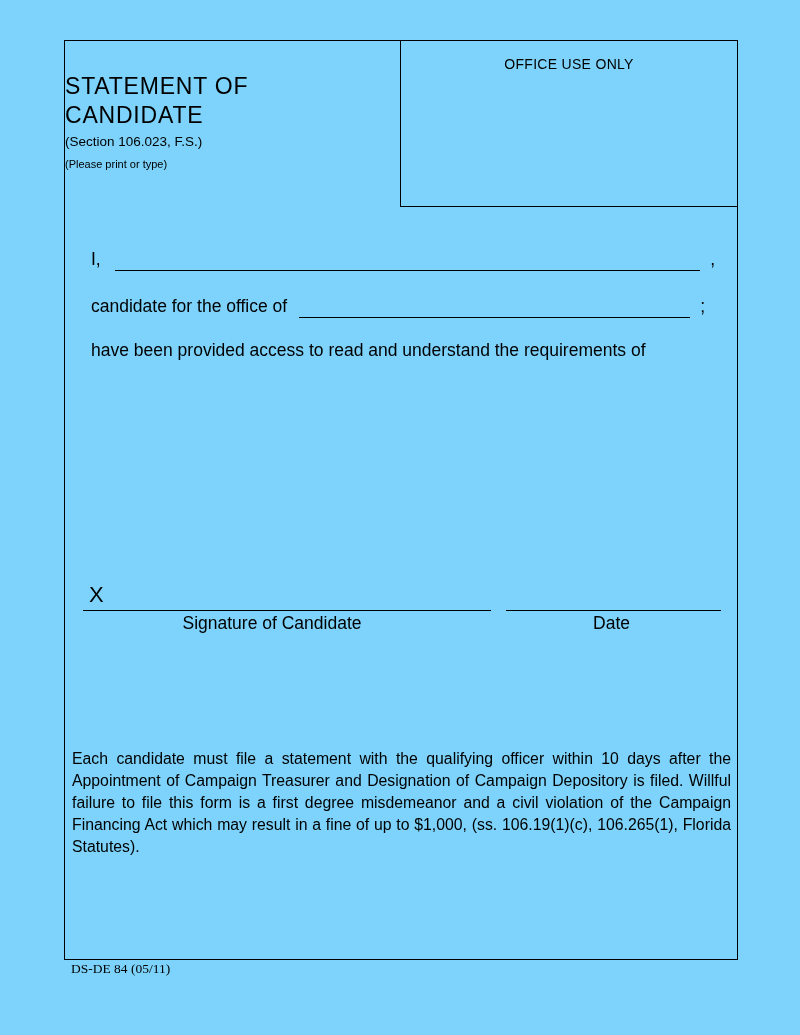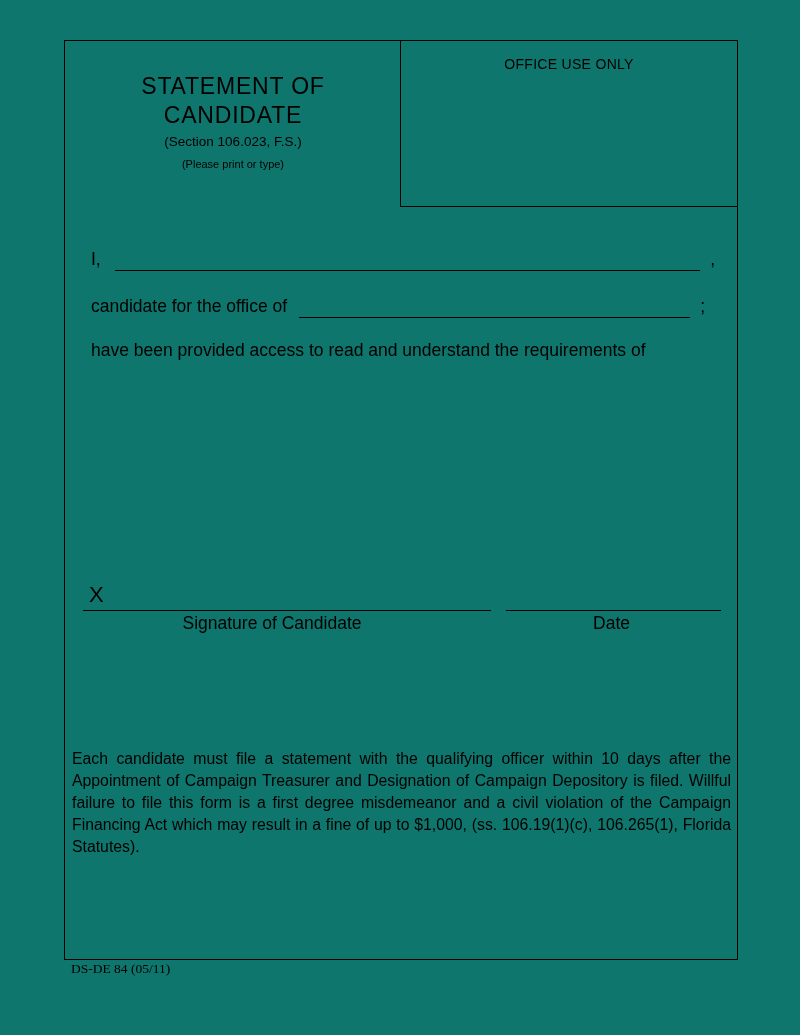--- a/index.html
+++ b/index.html
@@ -2,39 +2,39 @@
 <html><head>
 <meta charset="utf-8">
 <style>
   html, body { margin: 0; padding: 0; }
   body {
     width: 800px; height: 1035px;
     background: #ffffff;
     font-family: "Liberation Sans", sans-serif;
     color: #000;
   }
-  .page { position: relative; width: 800px; height: 1035px; background: #0f766e; overflow: hidden; }
+  .page { position: relative; width: 800px; height: 1035px; background: #7dd3fc; overflow: hidden; }
 
   .form-border {
     position: absolute; left: 64px; top: 40px;
     width: 672px; height: 918px;
     border: 1px solid #000;
   }
 
   
   .office-box {
     position: absolute; top: 0; right: 0;
     width: 336px; height: 165px;
     border-left: 1px solid #000;
     border-bottom: 1px solid #000;
   }
   .office-label { margin-top: 15px; text-align: center; font-size: 14px; letter-spacing: 0.3px; }
 
   
-  .title-block { position: absolute; left: 0; top: 31px; width: 336px; text-align: center; }
+  .title-block { position: absolute; left: 0; top: 31px; width: 336px; text-align: left; }
   .form-title { font-size: 23px; line-height: 29px; letter-spacing: 0.8px; }
   .section-ref { margin-top: 4px; font-size: 13.5px; }
   .print-note { margin-top: 9px; font-size: 11px; }
 
   
   .fill-row { position: absolute; display: flex; align-items: flex-end; font-size: 17.5px; line-height: 22px; }
   .fill-row .prefix, .fill-row .suffix { white-space: nowrap; padding-bottom: 1px; }
   .fill-input {
     flex: 1; min-width: 0;
     background: transparent; border: none; outline: none;

